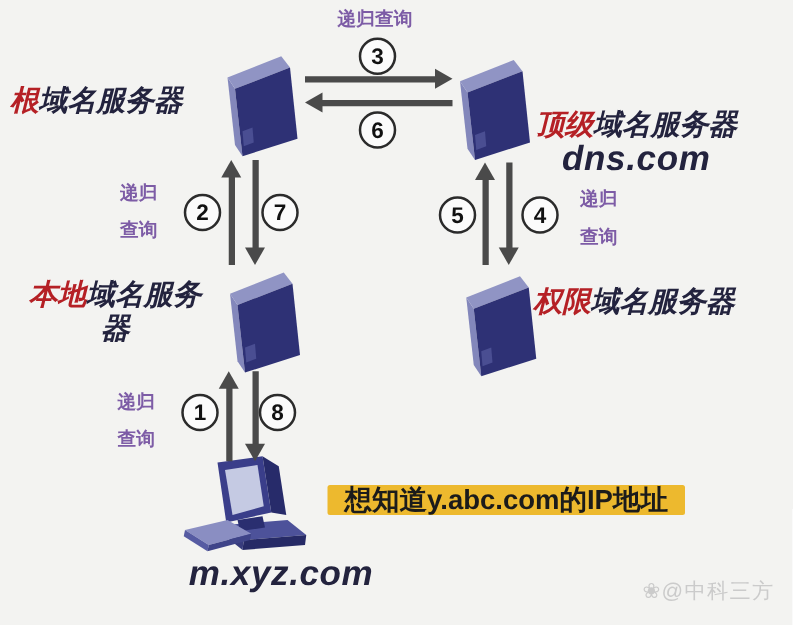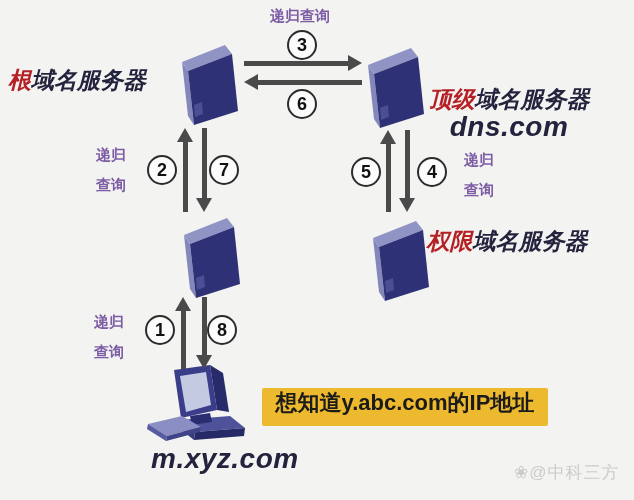--- a/index.html
+++ b/index.html
@@ -30,22 +30,22 @@
     border-top:8.5px solid transparent;border-bottom:8.5px solid transparent;border-right:14px solid #4a4a4a;}
   .varrow{position:absolute;width:17px;z-index:1;}
   .varrow .line{position:absolute;left:6px;width:5px;background:#4a4a4a;}
   .varrow.up .line{top:12px;bottom:0;}
   .varrow.up .head{position:absolute;top:0;left:0;width:0;height:0;
     border-left:8.5px solid transparent;border-right:8.5px solid transparent;border-bottom:14px solid #4a4a4a;}
   .varrow.down .line{top:0;bottom:12px;}
   .varrow.down .head{position:absolute;bottom:0;left:0;width:0;height:0;
     border-left:8.5px solid transparent;border-right:8.5px solid transparent;border-top:14px solid #4a4a4a;}
   
-  .callout{position:absolute;left:262px;top:388px;width:286px;height:38px;background:#edb92e;
-    border-radius:2px;display:flex;justify-content:center;
+  .callout{position:absolute;left:262px;top:388px;width:286px;height:24px;background:#edb92e;
+    border-radius:2px;display:flex;align-items:center;justify-content:center;
     font-weight:bold;font-size:22px;color:#1b1b1b;z-index:4;}
   .watermark{position:absolute;left:514px;top:461px;font-size:17px;color:#cbcbcb;letter-spacing:1px;}
   svg{display:block;}
 </style>
 </head>
 <body>
 
 <div class="stage">
 
   <div class="qlabel" style="left:250px;top:3px;width:100px;line-height:26px;">
@@ -131,20 +131,21 @@
 
   <div class="abs" style="left:176px;top:216px;">
     <svg width="72" height="84" viewBox="0 0 72 84">
       <polygon points="8,19 14,28 20,82 14,73" fill="#8387bb"></polygon>
       <polygon points="14,28 58,11 51,2 8,19" fill="#9094c4"></polygon>
       <polygon points="14,28 58,11 64,68 20,82" fill="#2e3175"></polygon>
       <polygon points="20,62 28,59 29,71 21,74" fill="#4a4e92"></polygon>
     </svg>
   </div>
   <div class="node-label" style="left:12px;top:222px;width:160px;">
+    <div><span class="hl">本地</span><span>域名服务器</span></div>
   </div>
 
   <div class="abs" style="left:365px;top:219px;">
     <svg width="72" height="84" viewBox="0 0 72 84">
       <polygon points="8,19 14,28 20,82 14,73" fill="#8387bb"></polygon>
       <polygon points="14,28 58,11 51,2 8,19" fill="#9094c4"></polygon>
       <polygon points="14,28 58,11 64,68 20,82" fill="#2e3175"></polygon>
       <polygon points="20,62 28,59 29,71 21,74" fill="#4a4e92"></polygon>
     </svg>
   </div>

